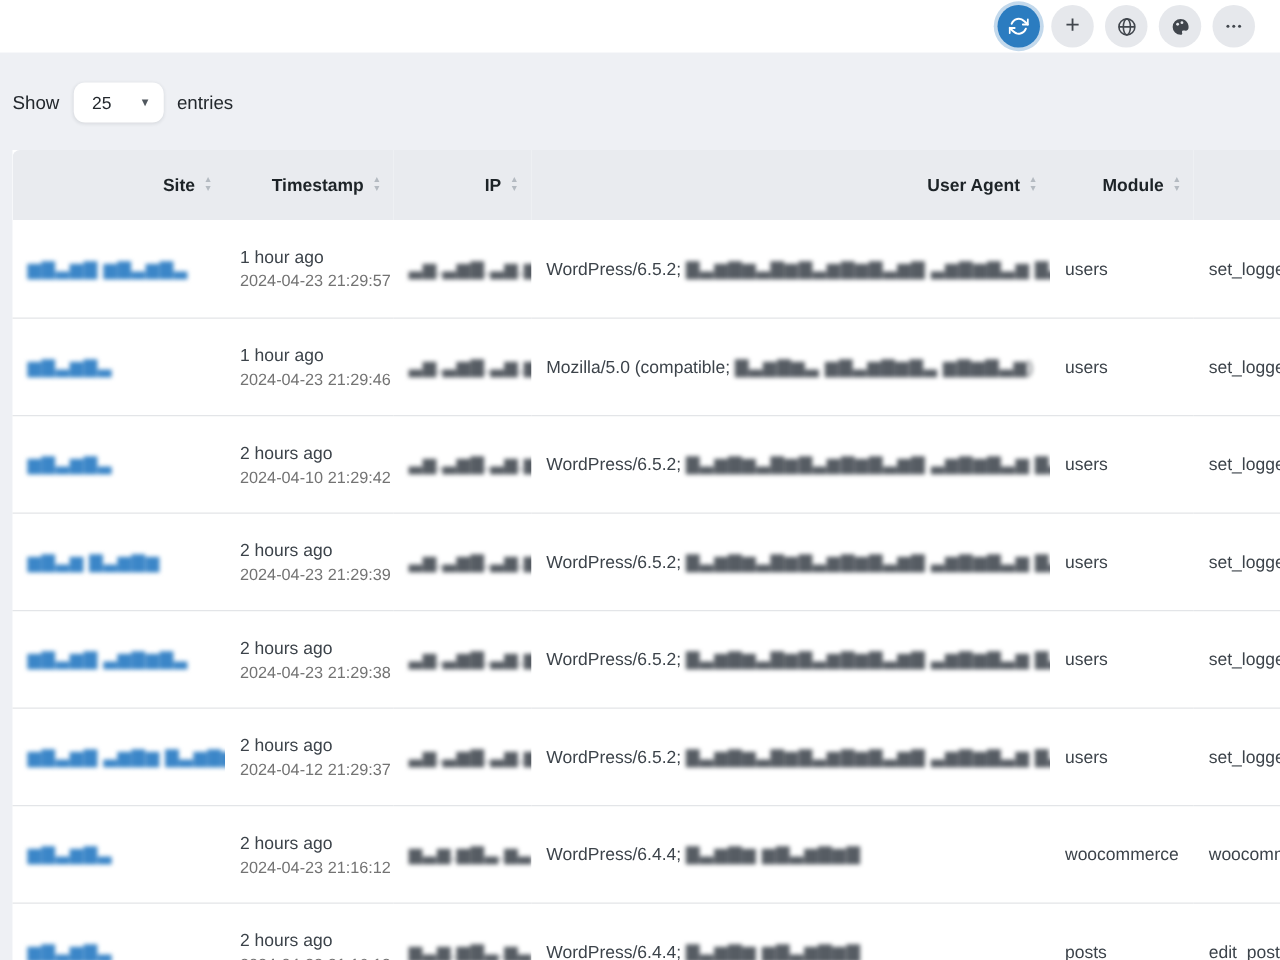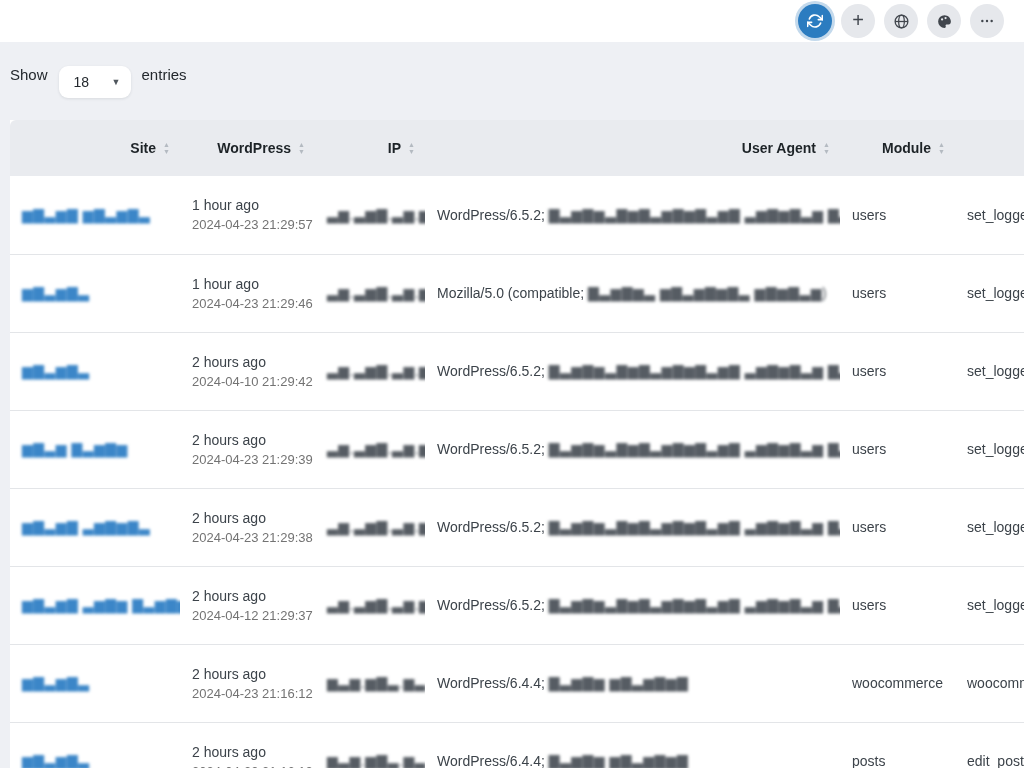--- a/index.html
+++ b/index.html
@@ -24,21 +24,21 @@
   }
   .circle-btn.primary {
     background:#2b7cc0; color:#fff;
     box-shadow:0 0 0 3px #c3d9ec;
   }
   .circle-btn svg { display:block; }
   .plus-glyph { font-size:20px; font-weight:400; margin-top:-2px; }
 
   
   .controls {
-    display:flex; gap:11px;
+    display:flex; align-items:center; gap:11px;
     padding:24px 0 22px 10px;
     font-size:15px; color:#23282d;
   }
   .select-box {
     position:relative; background:#fff; border-radius:9px;
     box-shadow:0 1px 3px rgba(20,30,40,.10);
     padding:8px 30px 8px 15px; font-size:14px; color:#23282d;
     cursor:pointer; min-width:72px;
   }
   .select-box .chev {
@@ -120,21 +120,21 @@
         <circle cx="12" cy="12" r="1.8"></circle>
         <circle cx="19" cy="12" r="1.8"></circle>
       </svg>
     </span>
   </button>
 </div>
 
 <div class="controls">
   <span>Show</span>
   <div class="select-box">
-    <span>18</span>
+    <span>25</span>
     <span class="chev">▼</span>
   </div>
   <span>entries</span>
 </div>
 
 <div class="table-wrap">
   <table class="log">
     <colgroup>
       <col class="c-site">
         <col class="c-time">
@@ -146,21 +146,21 @@
     <thead>
       <tr>
         <th>
           <span>Site</span>
           <span class="sort">
               <i>▲</i>
               <i>▼</i>
             </span>
         </th>
         <th>
-          <span>WordPress</span>
+          <span>Timestamp</span>
           <span class="sort">
               <i>▲</i>
               <i>▼</i>
             </span>
         </th>
         <th>
           <span>IP</span>
           <span class="sort">
               <i>▲</i>
               <i>▼</i>

